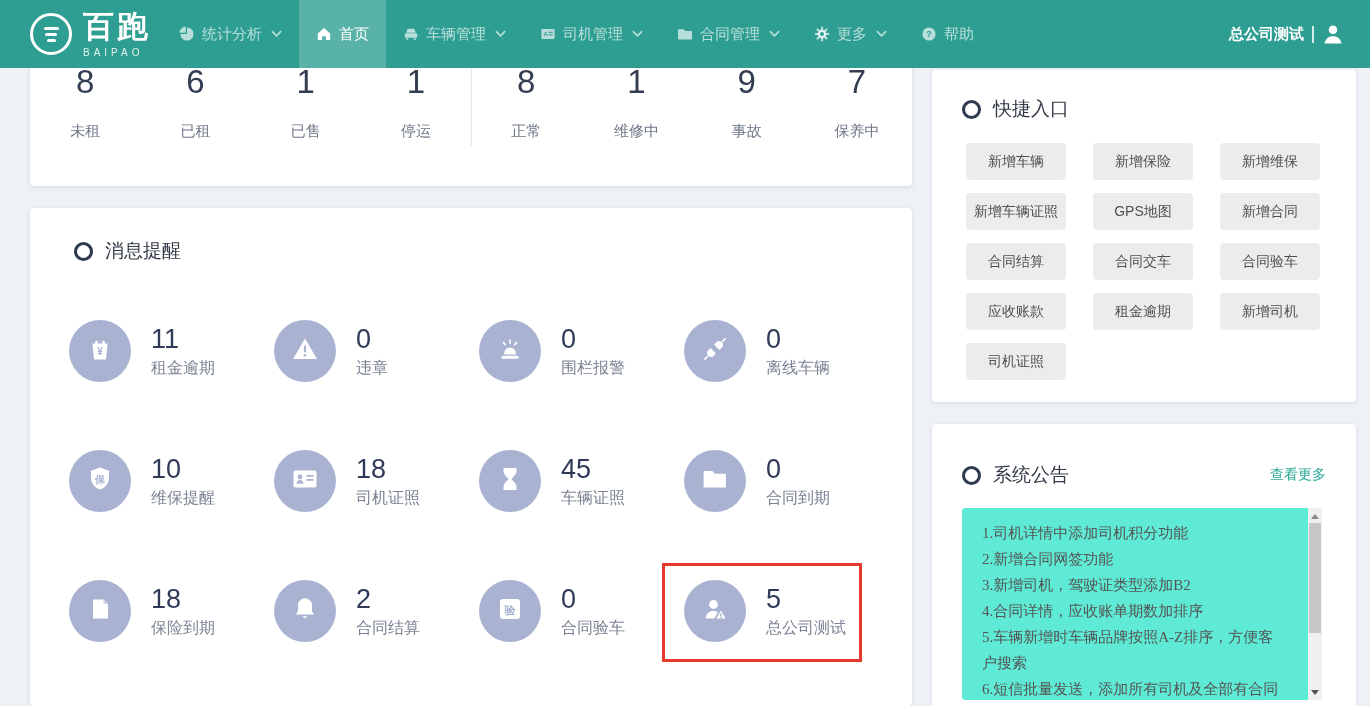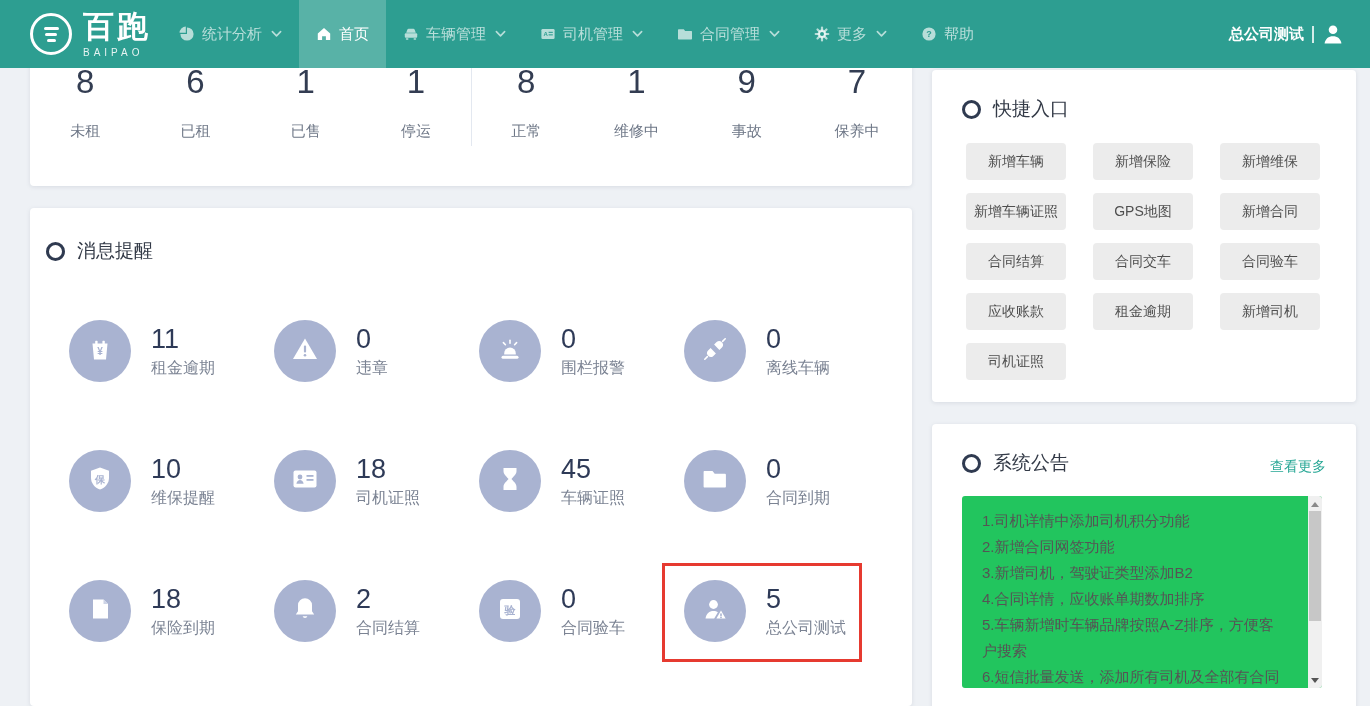--- a/index.html
+++ b/index.html
@@ -25,21 +25,21 @@
   .nav-icon svg{width:16px;height:16px;fill:currentColor;}
   .nav-chevron{display:none;margin-left:2px;align-items:center;}
   .nav-item.has-dropdown .nav-chevron{display:flex;}
   .nav-right{margin-left:auto;display:flex;align-items:center;gap:8px;margin-right:26px;}
   .company{color:#fff;font-weight:bold;font-size:15px;}
   .nav-sep{width:2px;height:17px;background:rgba(255,255,255,.8);}
   .user-icon{display:flex;cursor:pointer;}
   .user-icon svg{width:22px;height:22px;}
   
   .card{position:absolute;background:#fff;border-radius:4px;box-shadow:0 1px 4px rgba(120,130,150,.18);}
-  .card-title{display:flex;align-items:center;gap:12px;padding:30px 16px 0;}
+  .card-title{display:flex;align-items:center;gap:12px;padding:30px 44px 0;}
   .ring-icon{width:19px;height:19px;border:3.5px solid #2f3a50;border-radius:50%;flex:none;}
   .title-text{font-size:19px;color:#333a47;}
   
   .stats-card{left:30px;top:44px;width:882px;height:142px;}
   .stats-row{display:flex;padding-top:18px;}
   .stat{flex:1;text-align:center;}
   .stat-value{font-size:33px;color:#333d52;line-height:40px;}
   .stat-label{font-size:15px;color:#6e7787;margin-top:20px;}
   .stats-divider{position:absolute;left:441px;top:20px;height:82px;width:1px;background:#e3e8f0;}
   
@@ -51,25 +51,25 @@
   .msg-value{font-size:27px;color:#2e3a57;line-height:30px;}
   .msg-label{font-size:16px;color:#7b8393;margin-top:4px;}
   .msg-item.highlighted::before{content:"";position:absolute;left:-22px;top:-17px;width:194px;height:93px;border:3px solid #e63a30;pointer-events:none;}
   
   .quick-card{left:932px;top:70px;width:424px;height:332px;}
   .quick-card .card-title{padding:26px 30px 0;}
   .quick-buttons{display:flex;flex-wrap:wrap;gap:13px 27px;padding:21px 26px 0 34px;}
   .quick-btn{width:100px;height:37px;background:#ececec;border-radius:4px;display:flex;align-items:center;justify-content:center;font-size:14px;color:#4f4f4f;cursor:pointer;white-space:nowrap;}
   
   .notice-card{left:932px;top:424px;width:424px;height:300px;}
-  .notice-card .card-title{padding:26px 30px 0;align-items:flex-end;}
+  .notice-card .card-title{padding:38px 30px 0;}
   .title-left{display:flex;align-items:center;gap:12px;}
   .notice-card .card-title{justify-content:space-between;}
   .more-link{font-size:14px;color:#27a795;cursor:pointer;}
-  .notice-box{position:relative;margin:20px 0 0 30px;width:360px;height:192px;background:#22c55e;border-radius:3px;overflow:hidden;}
+  .notice-box{position:relative;margin:20px 0 0 30px;width:360px;height:192px;background:#5eead4;border-radius:3px;overflow:hidden;font-family:Liberation Serif, serif;}
   .notice-lines{padding:12px 38px 0 20px;font-size:15px;color:#555;line-height:26px;}
   .notice-line{word-break:break-all;}
   .notice-scrollbar{position:absolute;top:0;right:0;bottom:0;width:14px;background:#f0f0f0;}
   .scroll-arrow{position:absolute;left:0;width:14px;height:14px;display:flex;align-items:center;justify-content:center;cursor:pointer;}
   .scroll-arrow.up{top:1px;}
   .scroll-arrow.down{bottom:1px;}
   .tri-up{width:0;height:0;border-left:4px solid transparent;border-right:4px solid transparent;border-bottom:5px solid #8a8a8a;}
   .tri-down{width:0;height:0;border-left:4px solid transparent;border-right:4px solid transparent;border-top:5px solid #555;}
   .scroll-thumb{position:absolute;left:1px;top:15px;width:12px;height:110px;background:#c7c7c7;cursor:pointer;}
 </style>

